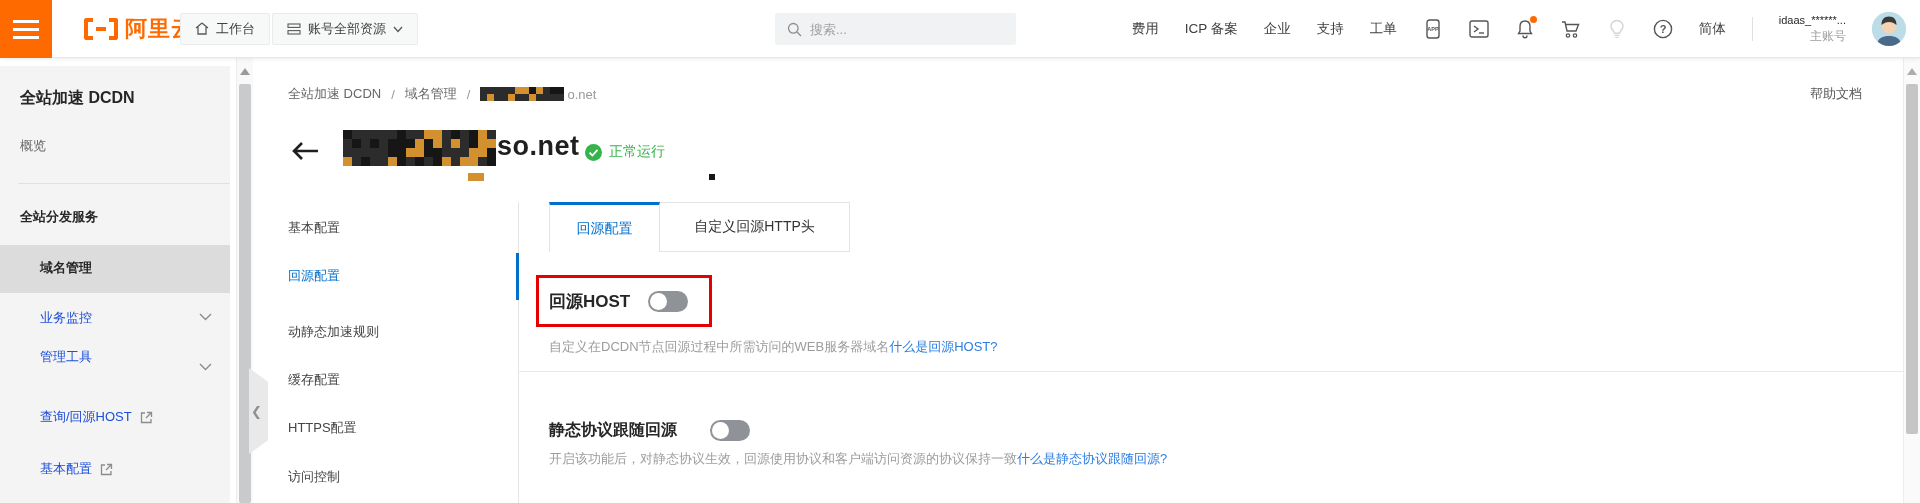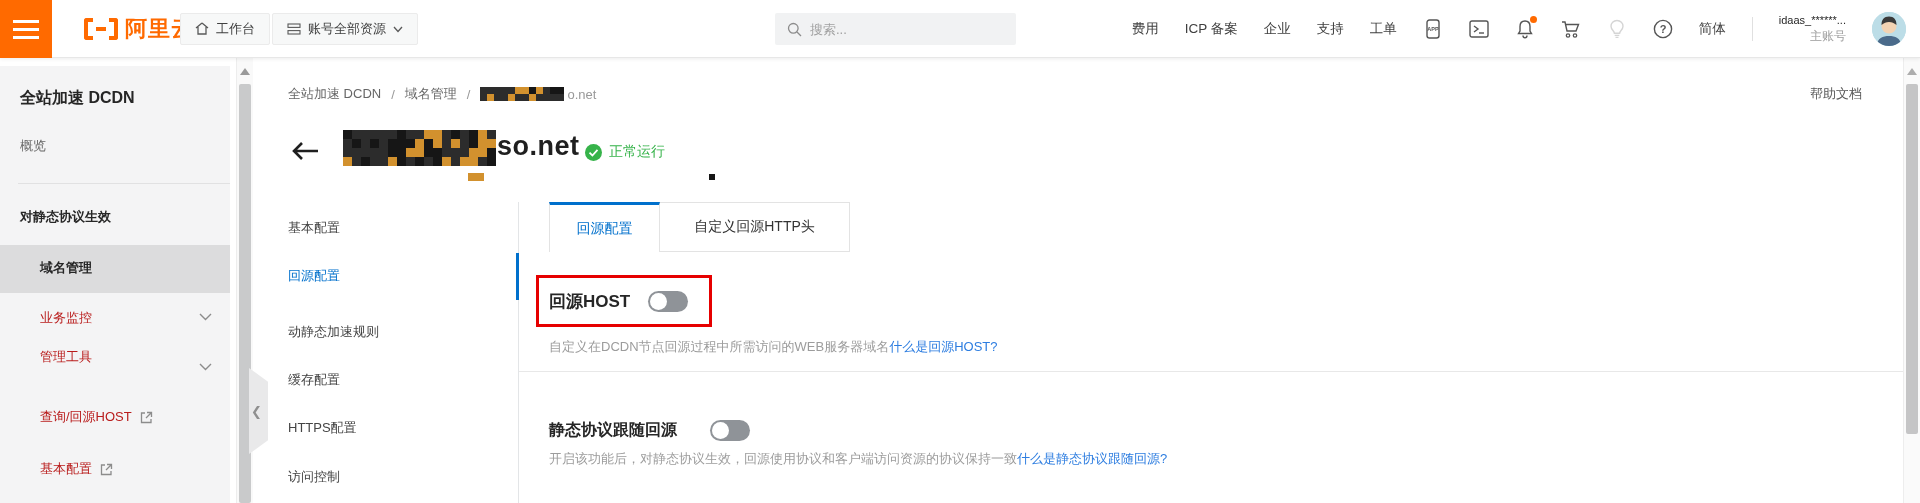--- a/index.html
+++ b/index.html
@@ -38,21 +38,21 @@
   .urole { font-size:12px; color:#9b9b9b; }
   .avatar { width:34px; height:34px; border-radius:50%; overflow:hidden; background:#bfe0e8; cursor:pointer; flex:none; }
 
   
   .sidebar { position:absolute; left:0; top:66px; width:230px; height:437px; background:#f4f4f5; }
   .sb-title { position:absolute; left:20px; top:22px; font-size:16px; font-weight:700; color:#262626; }
   .sb-overview { position:absolute; left:20px; top:71px; font-size:13px; color:#666; cursor:pointer; }
   .sb-divider { position:absolute; left:18px; top:117px; width:212px; height:1px; background:#e1e1e2; }
   .sb-section { position:absolute; left:20px; top:142px; font-size:13px; font-weight:700; color:#262626; }
   .sb-selected { position:absolute; left:0; top:179px; width:230px; height:48px; background:#dcdcdd; }
-  .sb-item { position:absolute; left:40px; font-size:13px; color:#b91c1c; cursor:pointer; white-space:nowrap; display:flex; align-items:center; gap:8px; }
+  .sb-item { position:absolute; left:40px; font-size:13px; color:#1d4ed8; cursor:pointer; white-space:nowrap; display:flex; align-items:center; gap:8px; }
   .sb-item.bold { font-weight:700; color:#262626; }
   .sb-chev { position:absolute; right:18px; }
 
   
   .lscroll { position:absolute; left:236px; top:58px; width:17px; height:445px; background:#f9f9f9; border-left:1px solid #ededed; }
   .lscroll .arrow { position:absolute; left:3px; top:10px; width:0; height:0; border-left:5px solid transparent; border-right:5px solid transparent; border-bottom:7px solid #9a9a9a; }
   .lscroll .thumb { position:absolute; left:2px; top:26px; width:12px; height:419px; background:#c9cacb; border-radius:2px; }
 
   
   .rscroll { position:absolute; left:1903px; top:58px; width:17px; height:445px; background:#fafafa; border-left:1px solid #ededed; }
@@ -202,21 +202,21 @@
             <path d="M9.5 13 C9.5 7.5 12 4.5 17 4.5 C22 4.5 24.5 7.5 24.5 13 C22 11 20 10 17 10 C14 10 12 11 9.5 13 Z" fill="#3a3a3a"></path>
           </svg>
       </span>
     </div>
   </div>
 
   <div class="sidebar">
     <div class="sb-title">全站加速 DCDN</div>
     <div class="sb-overview">概览</div>
     <div class="sb-divider"></div>
-    <div class="sb-section">对静态协议生效</div>
+    <div class="sb-section">全站分发服务</div>
     <div class="sb-selected"></div>
 
     <div class="sb-item bold" style="top:193px;">域名管理</div>
 
     <div class="sb-item" style="top:243px;">
       <span>业务监控</span>
     </div>
     <svg class="sb-chev" style="position:absolute; right:18px; top:247px;" width="13" height="8" viewBox="0 0 13 8">
         <path d="M1 1 L6.5 6.5 L12 1" fill="none" stroke="#8c8c8c" stroke-width="1.4"></path>
       </svg>

